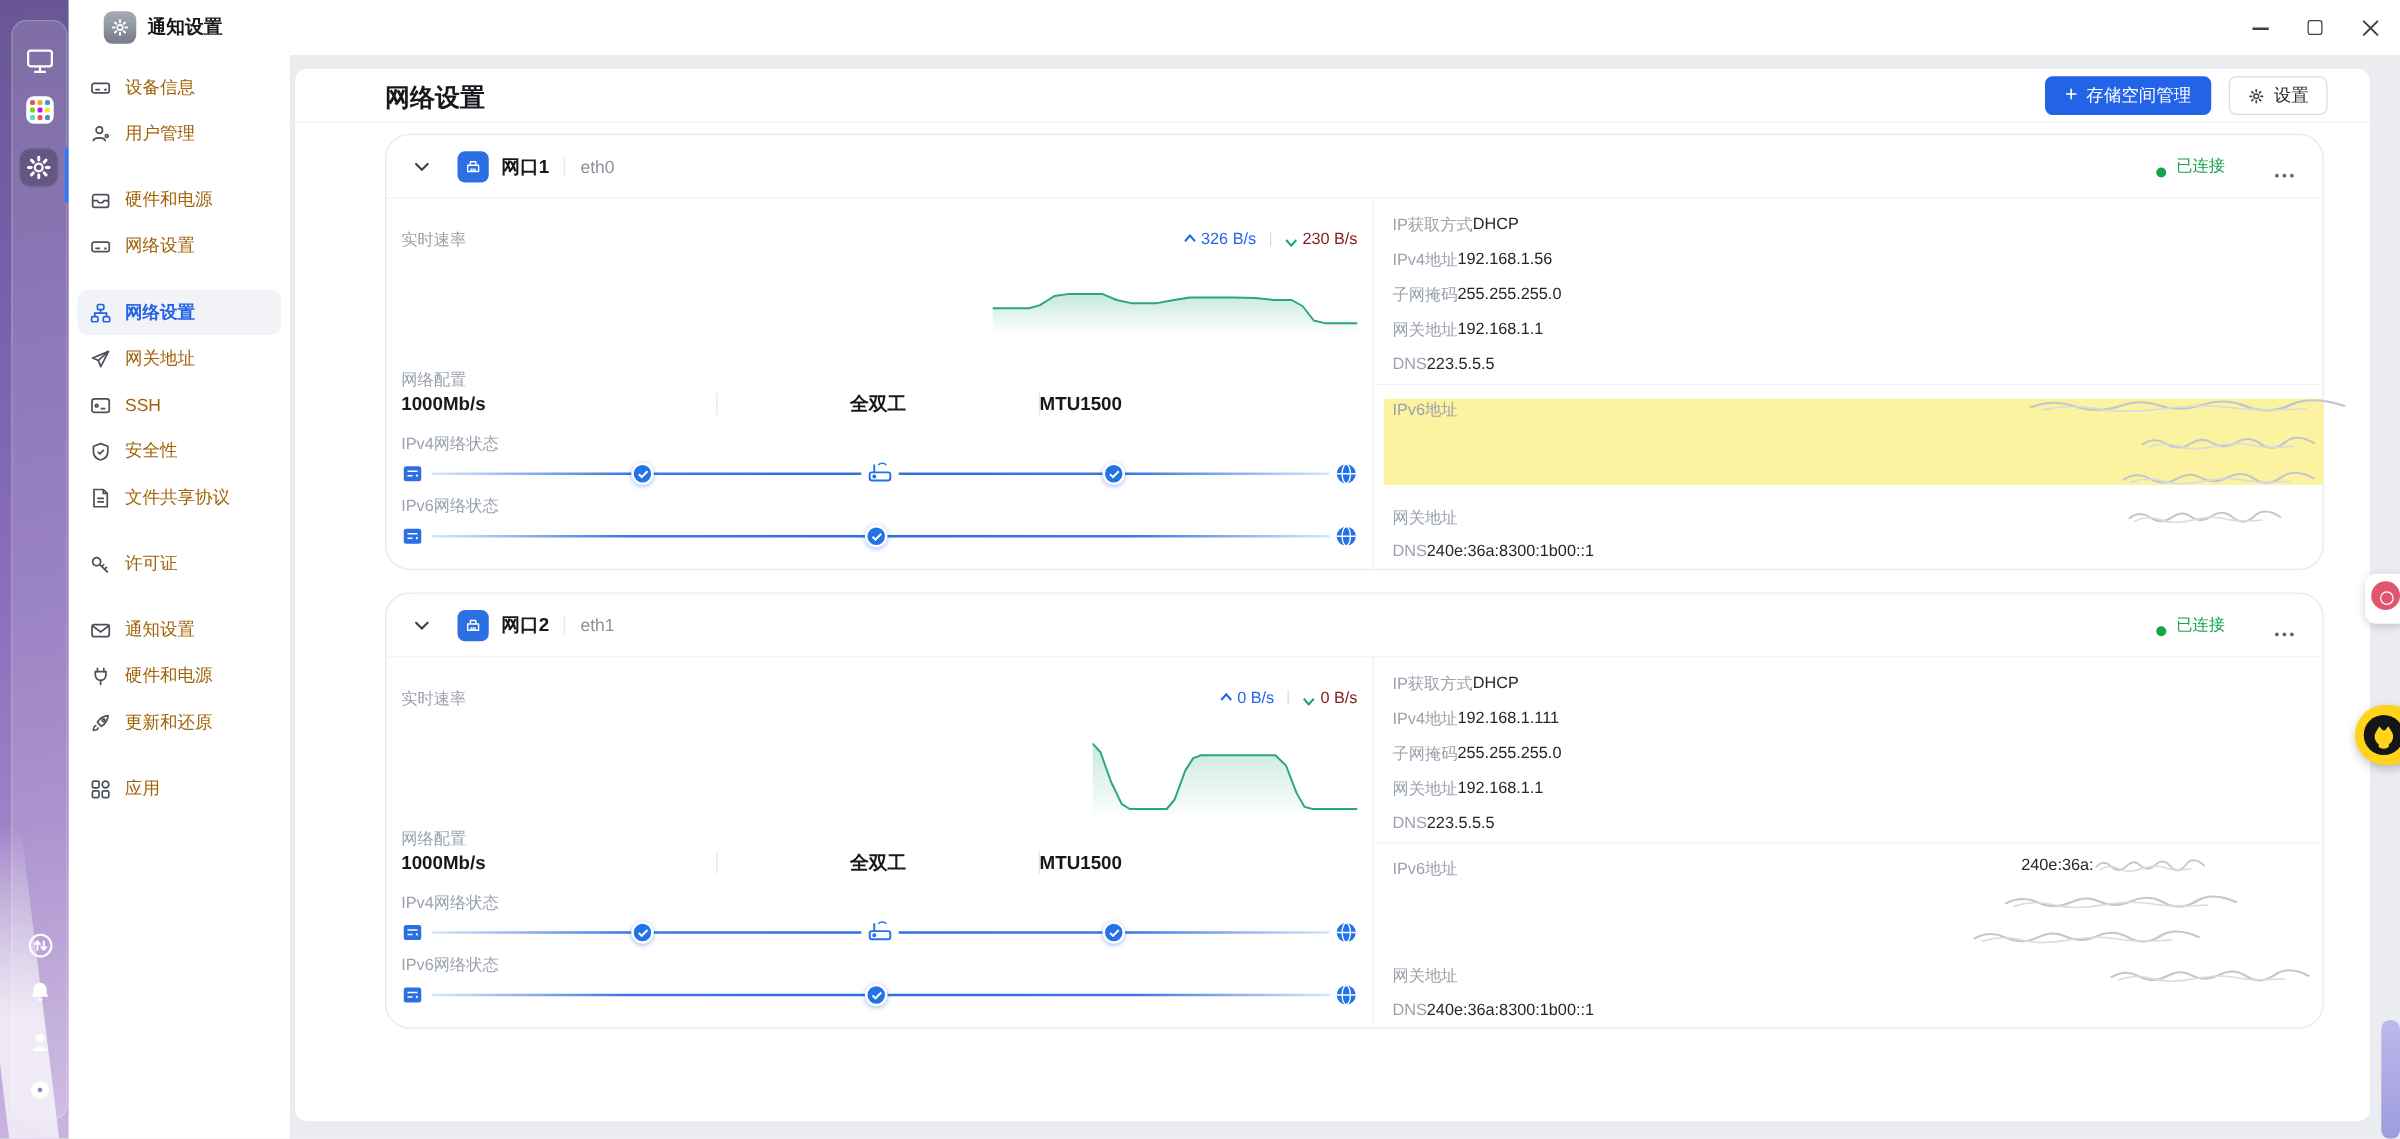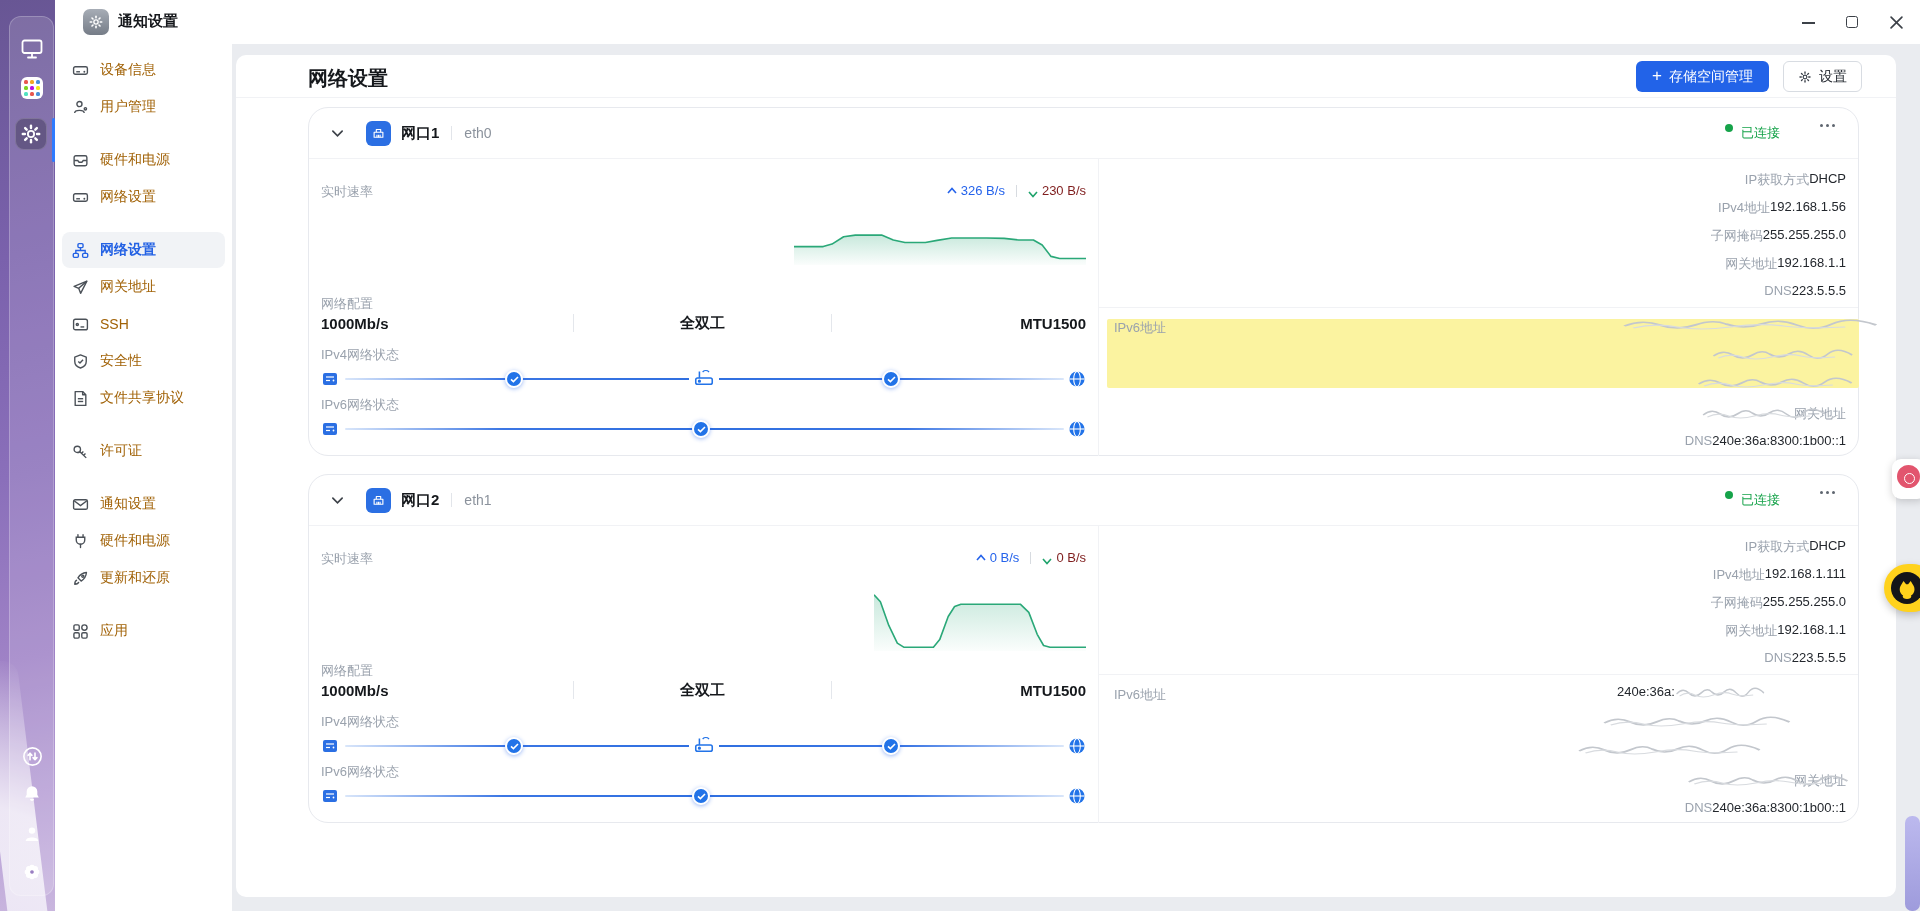--- a/index.html
+++ b/index.html
@@ -55,53 +55,53 @@
     font-size:14px;display:flex;align-items:center;gap:7px;font-family:inherit}
 
   
   .card{position:absolute;left:72px;width:1551px;height:349px;border:1px solid #e7e9ee;border-radius:20px;background:#fff;box-sizing:border-box}
   .card-hdr{height:50px;border-bottom:1px solid #f1f2f5;display:flex;align-items:center;padding:0 22px}
   .chev{margin-right:22px;display:flex}
   .port-badge{width:25px;height:25px;border-radius:6px;background:#2b6fe3;display:flex;align-items:center;justify-content:center;margin-right:10px}
   .port-name{font-size:15px;font-weight:bold;color:#15181c}
   .hdr-sep{width:1px;height:14px;background:#e2e5ea;margin:0 12px}
   .iface{font-size:14px;color:#8b929c}
-  .hdr-right{margin-left:auto;display:flex;align-items:flex-start}
+  .hdr-right{margin-left:auto;display:flex;align-items:flex-end}
   .status-dot{width:8px;height:8px;border-radius:50%;background:#16a34a;margin-right:8px}
   .status-txt{font-size:13px;color:#16a34a}
   .dots{margin-left:38px;display:flex;align-items:center}
   .dots i{width:3px;height:3px;border-radius:50%;background:#5f6670;margin:0 1.5px}
 
   .card-body{position:relative;height:297px}
   .col-left{position:absolute;left:12px;top:0;width:765px;height:100%}
   .col-sep{position:absolute;left:789px;top:0;bottom:0;border-left:1px solid #f1f2f5}
   .col-right{position:absolute;left:789px;top:0;right:0;bottom:0}
 
   .mini-lbl{position:absolute;left:0;font-size:13px;color:#9aa2ad}
   .speed-row{position:absolute;right:0;top:24px;display:flex;align-items:center;font-size:13px}
   .spd-up{color:#2563eb;display:flex;align-items:center;gap:4px}
   .spd-dn{color:#7f1d1d;display:flex;align-items:flex-end;gap:4px}
   .spd-sep{width:1px;height:12px;background:#d7dbe0;margin:0 11px}
 
   .cfg-row{position:absolute;left:0;top:152px;width:765px;height:24px;display:flex;align-items:center;
     font-size:15px;font-weight:bold;color:#15181c}
   .cfg-row .c1{width:253px}
   .cfg-row .c2{width:257px;text-align:center}
-  .cfg-row .c3{width:255px;text-align:right}
+  .cfg-row .c3{width:255px;}
   .cfg-div{width:1px;height:18px;background:#e4e7ec}
 
   .path-row{position:absolute;left:0;width:765px;height:20px}
   .path-line{position:absolute;left:24px;right:22px;top:9px;height:2px;border-radius:1px;
     background:linear-gradient(90deg,#d9e6fa 0%,#3b76e4 22%,#2f6fe0 50%,#3b76e4 78%,#d9e6fa 100%)}
   .hop{position:absolute;top:1px;width:18px;height:18px;border-radius:50%;background:#2273e8;border:2px solid #fff;
     box-sizing:border-box;display:flex;align-items:center;justify-content:center;box-shadow:0 1px 4px rgba(37,99,235,.45)}
   .endicon{position:absolute;top:1px;display:flex}
   .router{position:absolute;top:-3px;background:#fff;padding:0 4px;display:flex}
 
-  .info-row{position:absolute;left:16px;right:12px;height:16px;display:flex;justify-content:flex-end;font-size:13px}
+  .info-row{position:absolute;left:16px;right:12px;height:16px;display:flex;justify-content:flex-start;font-size:13px}
   .il{color:#9aa2ad}
   .iv{color:#23272d}
   .info-div{position:absolute;left:0;right:0;top:148px;border-top:1px solid #f1f2f5}
   .hl-yellow{position:absolute;left:9px;width:752px;top:160px;height:69px;background:#fbf3a0;border-radius:2px}
   .scr{position:absolute;height:14px}
   .scr svg{width:100%;height:100%}
   .v6line1{position:absolute;display:flex;align-items:center;font-size:13px;color:#23272d}
 
   .spark{position:absolute}
 

